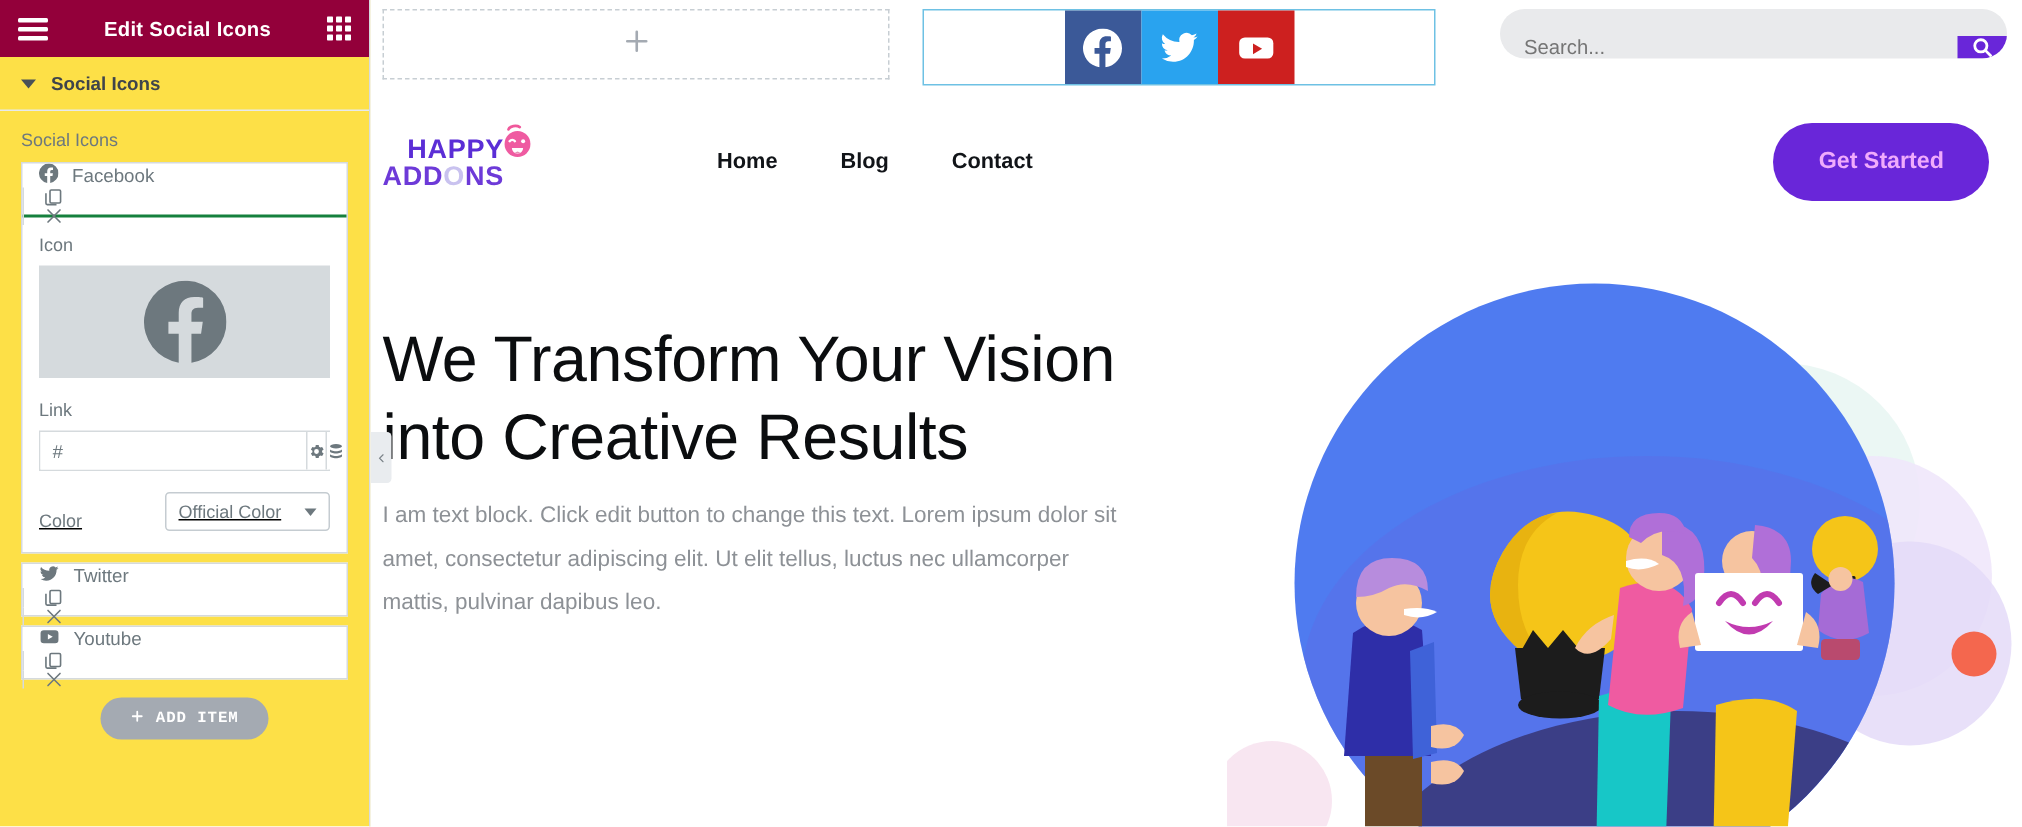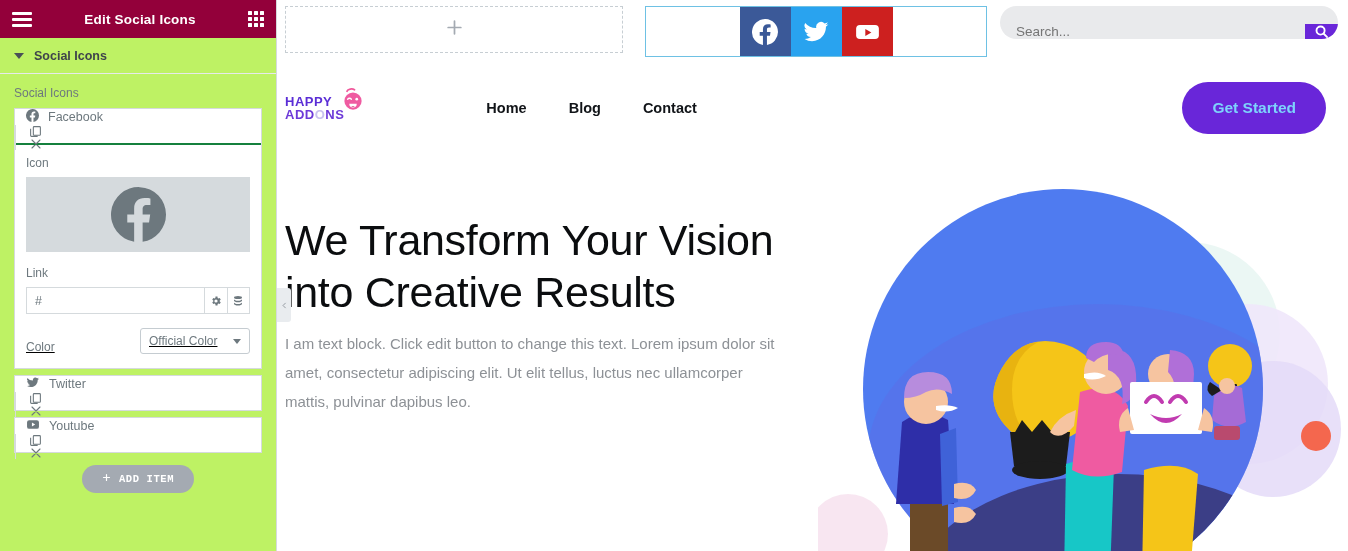--- a/index.html
+++ b/index.html
@@ -6,22 +6,22 @@
   html, body {
     width: 1348px; height: 551px;
     overflow: hidden;
     font-family: "Liberation Sans", sans-serif;
     background: #ffffff;
   }
   .app { position: relative; width: 1348px; height: 551px; display: flex; }
 
   
   .panel {
-    width: 277px; height: 551px;
-    background: #bef264;
+    width: 247px; height: 551px;
+    background: #fde047;
     border-right: 1px solid #d5dadd;
     position: relative;
     display: flex; flex-direction: column;
   }
   .panel-header {
     height: 38px;
     background: #93003a;
     display: flex; align-items: center;
     padding: 0 12px;
     flex: 0 0 38px;
@@ -162,33 +162,34 @@
     width:33px; background:#6926d9;
     display:flex;align-items:center;justify-content:center;
     border:none; cursor:pointer;
   }
 
   
   .site-header { display:flex; align-items:center; padding: 10px 12px 0 8px; height: 82px; }
   .logo { display:flex; align-items:flex-start; cursor:pointer; }
   .logo-text { line-height:1.02; }
   .logo-text .l1, .logo-text .l2 {
-    font-size:13px; font-weight:bold; letter-spacing:.5px;
+    font-size:18px; font-weight:bold; letter-spacing:.5px;
     font-family:"Liberation Sans",sans-serif;
+    text-align:right;
   }
   .logo-text .l1 { color:#5b2ed6; }
   .logo-text .l2 { color:#6d3ad8; }
   .l2 .o { color:#c9c2ef; }
 
   .nav { display:flex; gap:42px; margin-left: 118px; }
   .nav a { font-size:14.5px; color:#111418; font-weight:bold; text-decoration:none; cursor:pointer; }
 
   .cta {
     margin-left:auto; margin-right: 10px;
-    background:#6926d9; color:#7dd3fc;
+    background:#6926d9; color:#f0abfc;
     padding: 0 30px; height:52px; border-radius:26px;
     display:flex;align-items:center;justify-content:center;
     font-size:15.5px; font-weight:bold; border:none; cursor:pointer;
     font-family:"Liberation Sans",sans-serif;
   }
 
   
   .hero { display:flex; position:relative; padding-left: 8px; }
   .hero-left { width: 520px; padding-top: 70px; z-index:3; }
   .hero-h1 {

